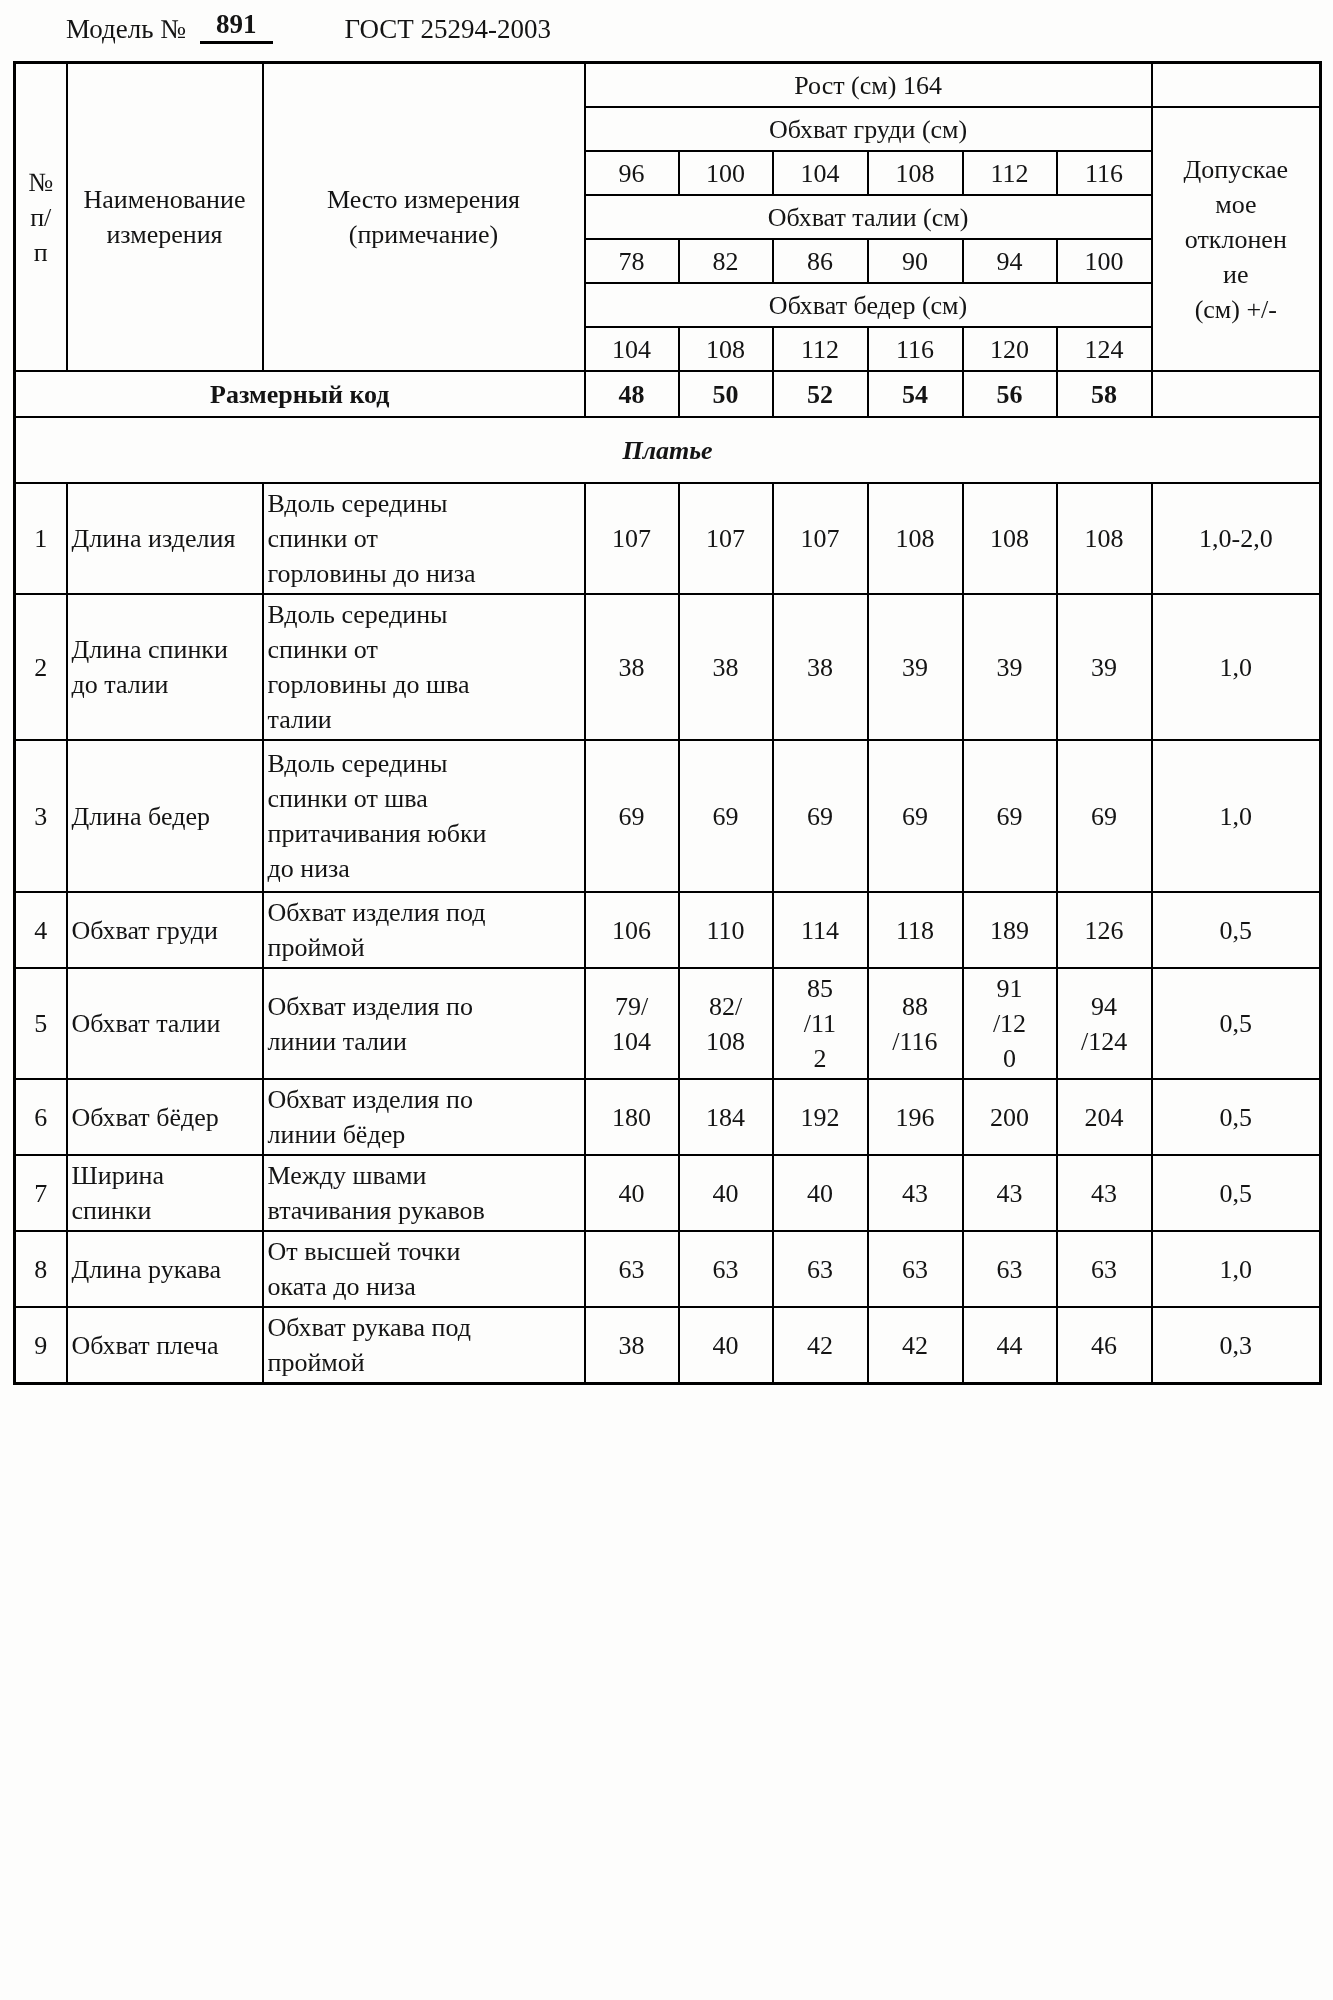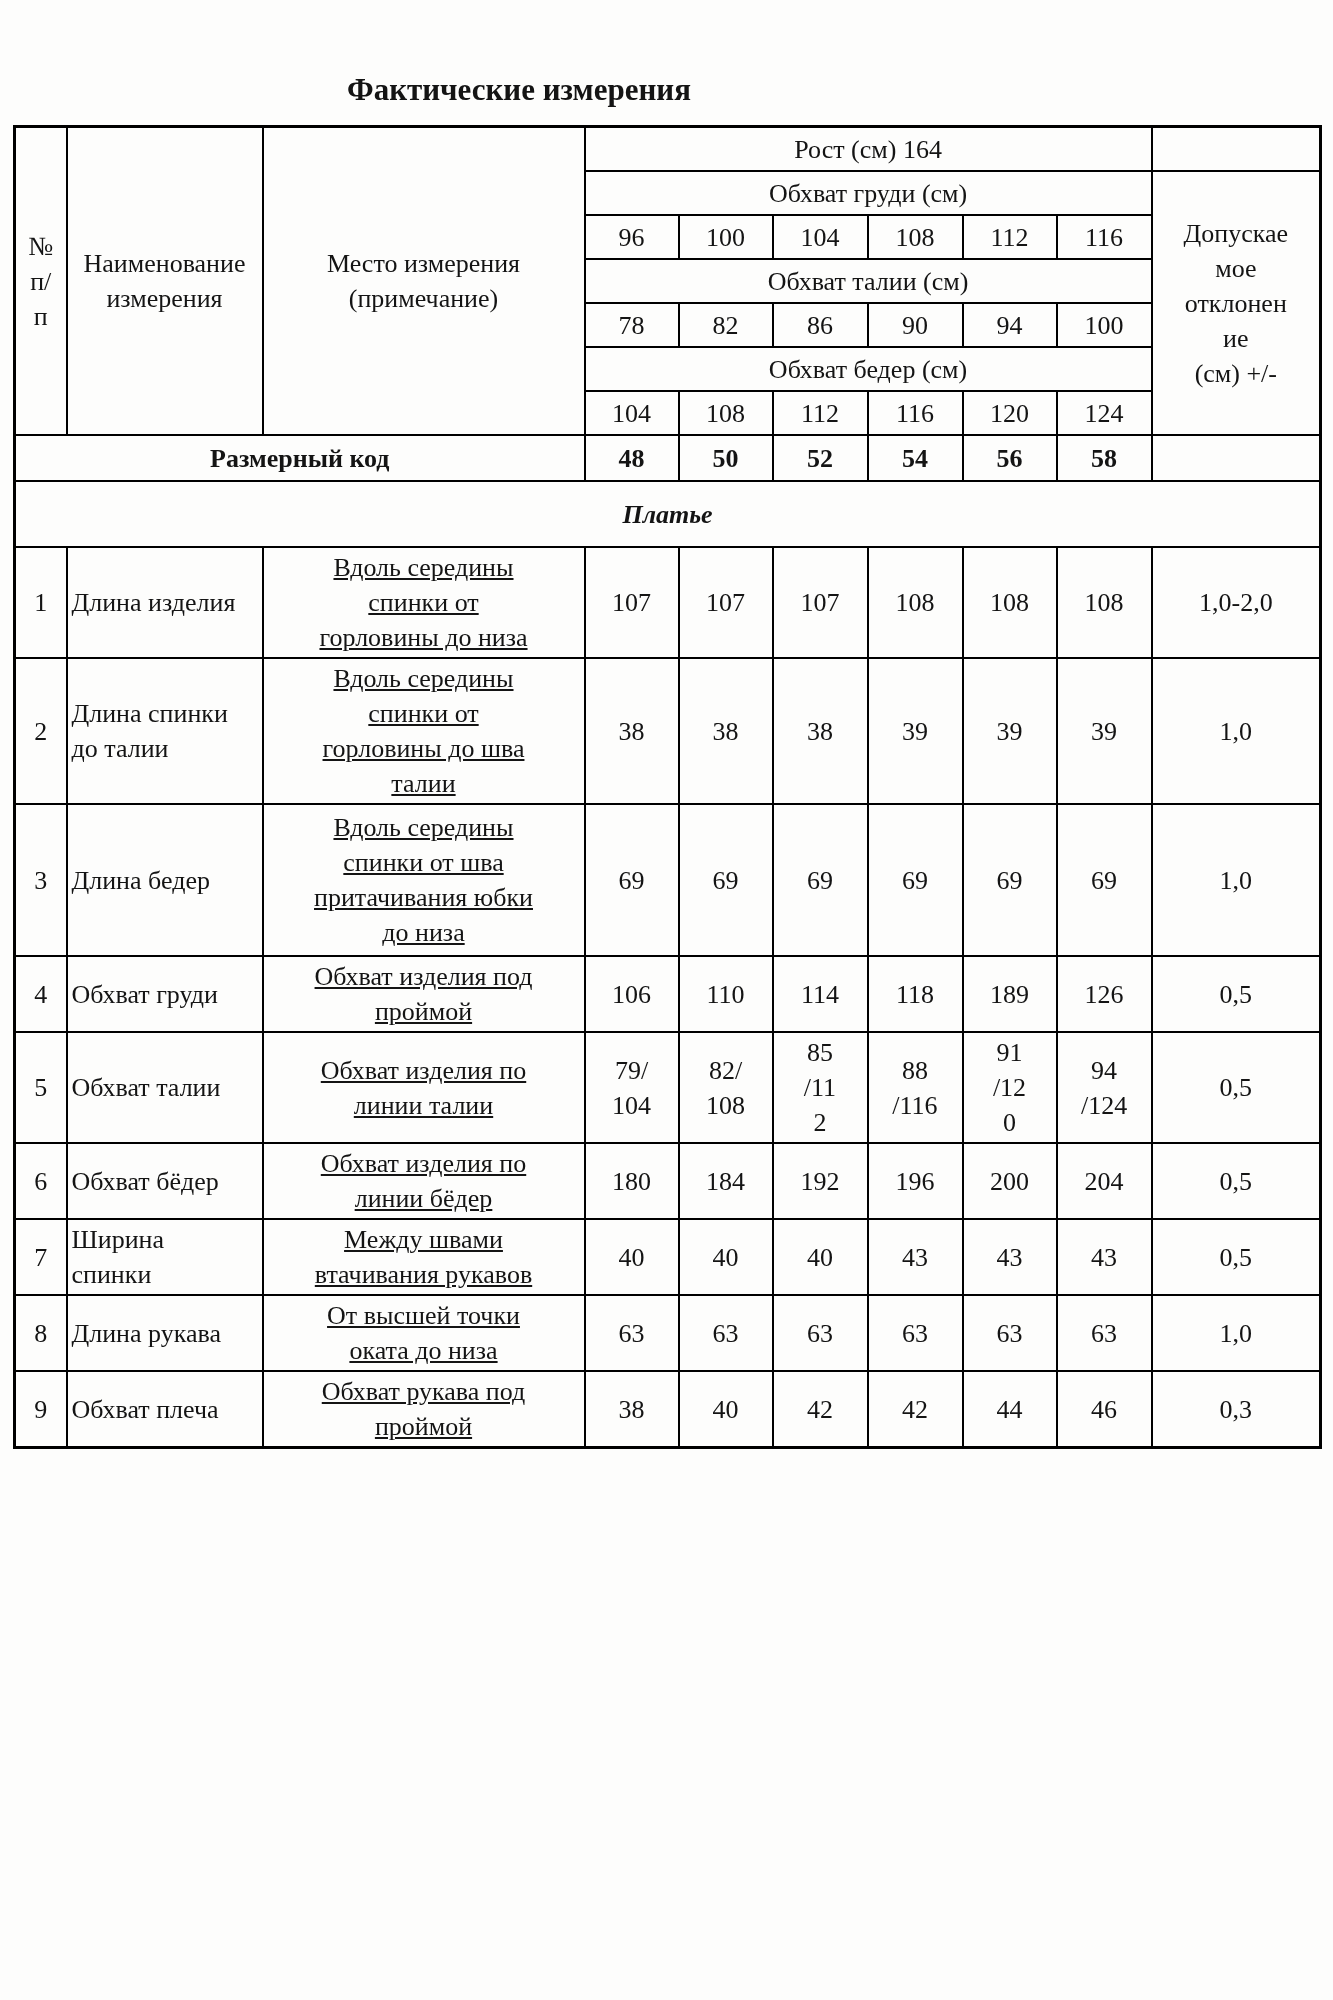--- a/index.html
+++ b/index.html
@@ -34,32 +34,36 @@
     vertical-align:middle;
     padding:2px 4px;
     overflow:hidden;
   }
   .hrow td{height:38px;line-height:36px;}
   .c{text-align:center;}
   .b{font-weight:bold;}
   .pre{white-space:pre-line;}
   .val{font-size:27px;}
   .name-cell{text-align:left;padding-left:16px;}
-  .place-cell{text-align:center;padding-left:10px;text-decoration:underline;}
+  .place-cell{text-align:left;padding-left:10px;}
   .codes td{height:40px;border-bottom-width:5px;font-size:27px;}
   .section-row td{height:60px;border-bottom-width:4px;vertical-align:bottom;padding-bottom:6px;font-style:italic;}
 </style>
 </head>
 <body>
 
 <div class="page">
 
-  <div class="title">Фактические измерения</div>
-
-
+
+
+  <div class="model-line">
+    <span>Модель №</span>
+    <span class="model-no">891</span>
+    <span class="gost">ГОСТ 25294-2003</span>
+  </div>
 
   <table class="meas">
     <colgroup>
       <col style="width:52px">
         <col style="width:196px">
         <col style="width:322px">
       <col style="width:94px">
         <col style="width:94px">
         <col style="width:95px">
       <col style="width:95px">

